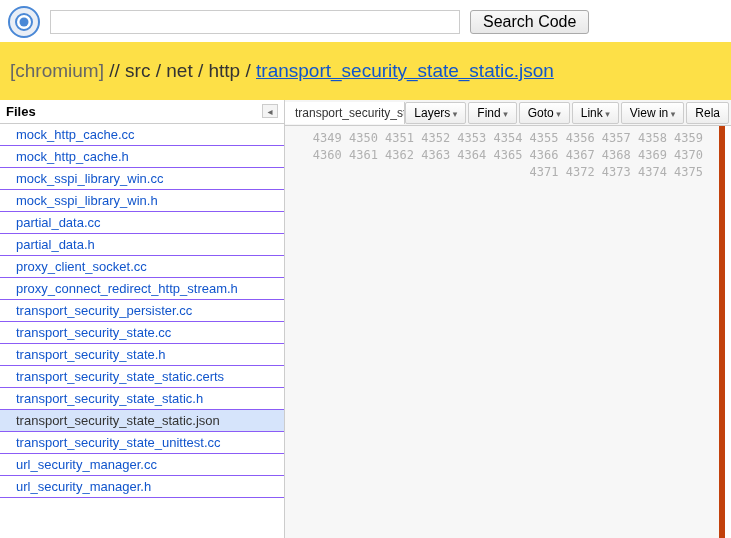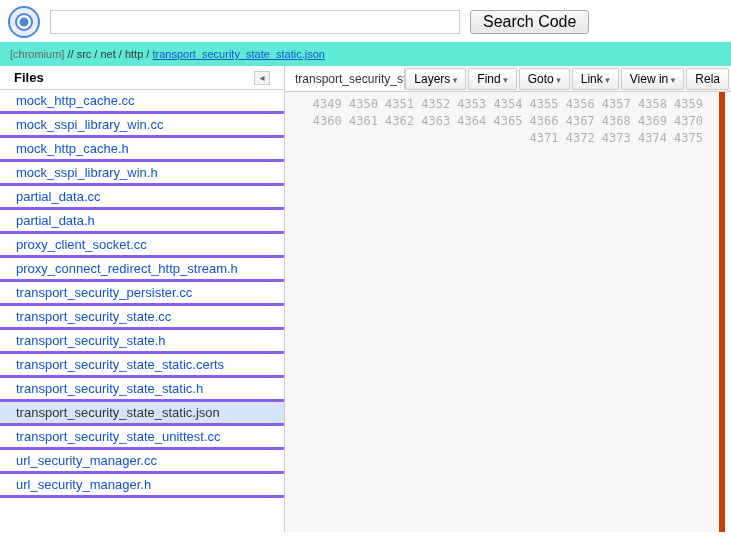--- a/index.html
+++ b/index.html
@@ -4,31 +4,31 @@
 <style>
 * { box-sizing: border-box; margin: 0; padding: 0; }
 body { font-family: Arial, Helvetica, sans-serif; font-size: 13px; color: #000; width: 731px; height: 538px; overflow: hidden; background: #fff; }
 a { color: #1155cc; text-decoration: underline; }
 
 .topbar { display: flex; align-items: center; padding: 6px 8px 4px 8px; gap: 10px; }
 .logo { width: 32px; height: 32px; }
 .search-input { width: 410px; height: 24px; border: 1px solid #ccc; padding: 2px 4px; font-size: 13px; }
 .search-btn { height: 24px; padding: 0 12px; border: 1px solid #aaa; background: linear-gradient(#f8f8f8,#e8e8e8); border-radius: 3px; font-size: 16px; cursor: pointer; }
 
-.breadcrumb { background: #5eead4; padding: 6px 10px; font-size: 11px; color: #333; width: 100%; }
+.breadcrumb { background: #fde047; padding: 18px 10px; font-size: 19px; color: #333; width: 100%; }
 .breadcrumb .proj { color: #666; }
 
 .main { display: flex; height: calc(100% - 72px); }
 
 .sidebar { width: 285px; border-right: 1px solid #ccc; display: flex; flex-direction: column; }
-.sidebar-head { display: flex; align-items: center; justify-content: space-between; padding: 4px 14px; border-bottom: 1px solid #ccc; }
+.sidebar-head { display: flex; justify-content: space-between; padding: 4px 6px; border-bottom: 1px solid #ccc; }
 .sidebar-head b { font-size: 13px; }
 .collapse-icon { width: 16px; height: 14px; border: 1px solid #ccc; display:flex; align-items:center; justify-content:center; background:#f4f4f4; font-size:10px; color:#666; }
 .file-list { overflow: hidden; flex: 1; }
-.file-item { padding: 3px 6px 3px 16px; font-size: 13px; color: #1155cc; border-bottom: 3px solid #8b5cf6; cursor: pointer; white-space: nowrap; }
+.file-item { padding: 3px 6px 3px 16px; font-size: 13px; color: #1155cc; border-bottom: 1px solid #8b5cf6; cursor: pointer; white-space: nowrap; }
 .file-item.selected { background: #d6e4fb; color: #333; }
 
 .content { flex: 1; display: flex; flex-direction: column; overflow: hidden; }
 .file-tab-row { display: flex; align-items: center; border-bottom: 1px solid #ccc; background: #f5f5f5; height: 26px; }
 .file-tab { padding: 4px 10px; background: #fff; border-right: 1px solid #ccc; font-size: 12px; color: #333; max-width: 165px; overflow: hidden; white-space: nowrap; }
 .toolbar { display: flex; margin-left: auto; gap: 2px; padding-right: 2px; }
 .tb-btn { height: 22px; padding: 0 8px; border: 1px solid #ccc; background: linear-gradient(#fff,#eee); border-radius: 2px; font-size: 12px; cursor: pointer; white-space: nowrap; }
 .tb-btn.caret::after { content: " ▾"; font-size: 9px; color: #666; }
 
 .code-area { flex: 1; display: flex; font-family: Menlo, Consolas, monospace; font-size: 12px; line-height: 17px; overflow: hidden; }
@@ -57,22 +57,22 @@
 </div>
 
 <div class="main">
   <div class="sidebar">
     <div class="sidebar-head">
       <b>Files</b>
       <span class="collapse-icon">◂</span>
     </div>
     <div class="file-list" id="file-list">
         <div class="file-item">mock_http_cache.cc</div>
+        <div class="file-item">mock_http_cache.h</div>
         <div class="file-item">mock_sspi_library_win.cc</div>
-        <div class="file-item">mock_http_cache.h</div>
         <div class="file-item">mock_sspi_library_win.h</div>
         <div class="file-item">partial_data.cc</div>
         <div class="file-item">partial_data.h</div>
         <div class="file-item">proxy_client_socket.cc</div>
         <div class="file-item">proxy_connect_redirect_http_stream.h</div>
         <div class="file-item">transport_security_persister.cc</div>
         <div class="file-item">transport_security_state.cc</div>
         <div class="file-item">transport_security_state.h</div>
         <div class="file-item">transport_security_state_static.certs</div>
         <div class="file-item">transport_security_state_static.h</div>

